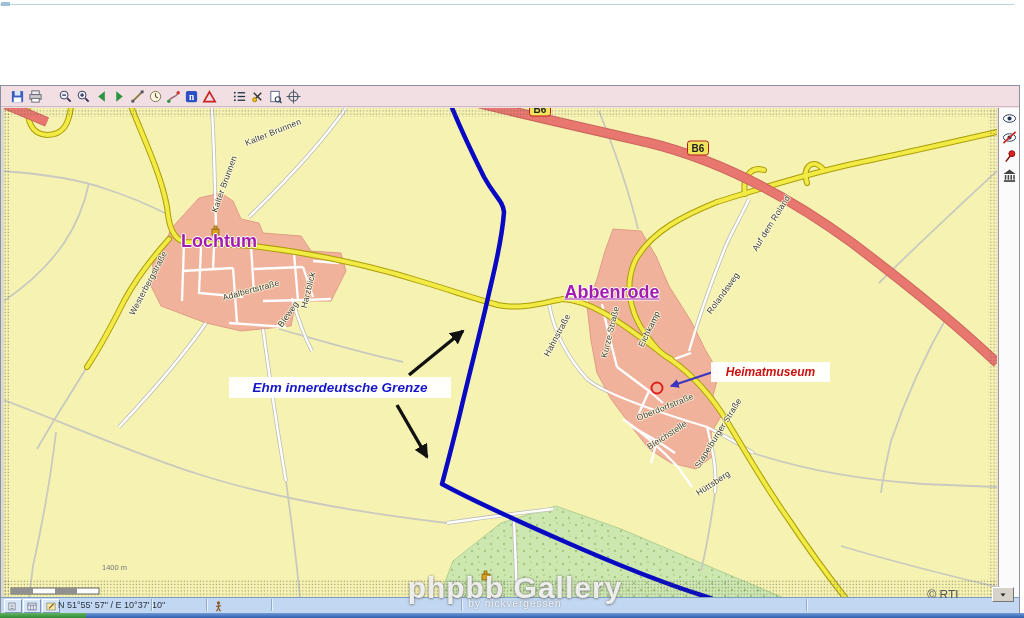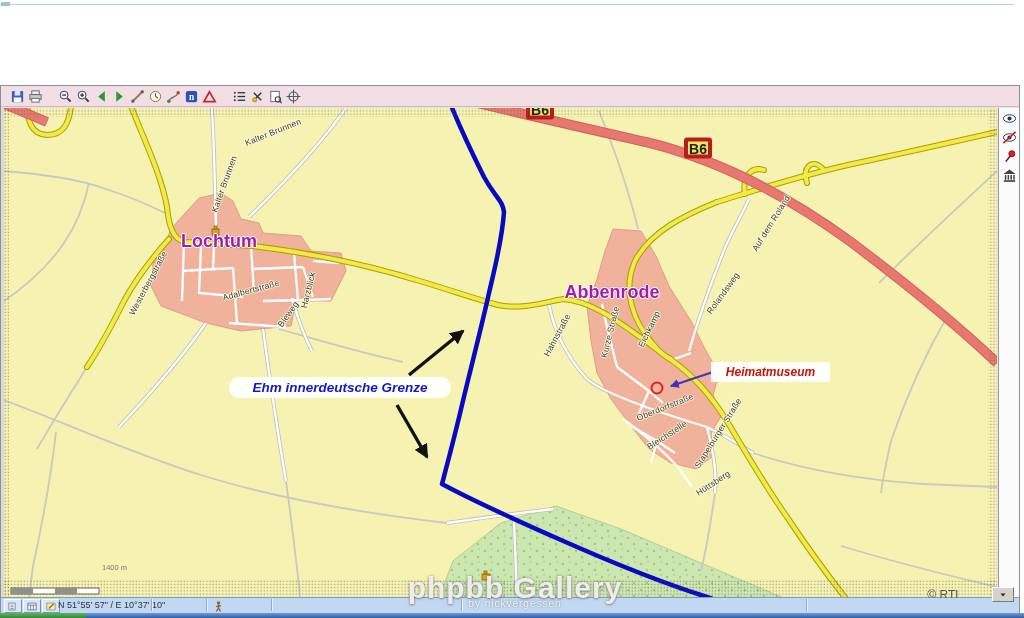--- a/index.html
+++ b/index.html
@@ -19,26 +19,26 @@
 
   
   .maparea{position:absolute;left:0;top:22px;width:996px;height:490px;overflow:hidden;background:#f6f3b2;}
   .maparea svg.mapsvg{position:absolute;left:0;top:0;}
 
   .street{position:absolute;font-size:8.5px;color:#3a3a3a;white-space:nowrap;z-index:3;letter-spacing:.2px;
     text-shadow:1px 0 0 #fdfbe0,-1px 0 0 #fdfbe0,0 1px 0 #fdfbe0,0 -1px 0 #fdfbe0;}
   .town{position:absolute;font-size:18px;font-weight:bold;color:#a21caf;white-space:nowrap;z-index:3;
     transform:translate(-50%,-50%);
     text-shadow:1px 0 0 #fff,-1px 0 0 #fff,0 1px 0 #fff,0 -1px 0 #fff;}
-  .shield{position:absolute;width:20px;height:13px;background:#f0e45c;border:4px solid #b91c1c;border-radius:3px;
-    font-size:14px;font-weight:bold;color:#222;display:flex;align-items:center;justify-content:center;
+  .shield{position:absolute;width:20px;height:13px;background:#f0e45c;border:1px solid #b91c1c;border-radius:3px;
+    font-size:10px;font-weight:bold;color:#222;display:flex;align-items:center;justify-content:center;
     transform:translate(-50%,-50%);z-index:3;}
 
   .band{position:absolute;background:rgba(255,255,255,.95);display:flex;align-items:center;justify-content:center;z-index:4;}
-  .band-grenze{left:228px;top:269px;width:222px;height:21px;border-radius:10px;}
+  .band-grenze{left:228px;top:269px;width:222px;height:21px;}
   .band-grenze span{font-size:13.5px;font-weight:bold;font-style:italic;color:#1515cc;white-space:nowrap;}
   .band-museum{left:710px;top:254px;width:119px;height:20px;}
   .band-museum span{font-size:12px;font-weight:bold;font-style:italic;color:#cc1111;white-space:nowrap;}
 
   .scale-label{position:absolute;left:101px;top:455px;font-size:7.5px;color:#777;z-index:5;}
   .copyright{position:absolute;left:893px;top:480px;width:68px;text-align:right;font-size:12px;color:#555;z-index:5;}
 
   .map-dropdown{position:absolute;left:991px;top:501px;width:20px;height:13px;background:#d6d2ca;
     border:1px solid;border-color:#fff #777 #777 #fff;display:flex;align-items:center;justify-content:center;z-index:7;}
   .map-dropdown svg{width:12px;height:10px;}
@@ -364,21 +364,21 @@
           <div class="street" style="left: 648px; top: 221px; transform: translate(-50%, -50%) rotate(-64deg);">Eichkamp</div>
           <div class="street" style="left: 722px; top: 185px; transform: translate(-50%, -50%) rotate(-54deg);">Rolandsweg</div>
           <div class="street" style="left: 770px; top: 115px; transform: translate(-50%, -50%) rotate(-58deg);">Auf dem Roland</div>
           <div class="street" style="left: 664px; top: 299px; transform: translate(-50%, -50%) rotate(-22deg);">Oberdorfstraße</div>
           <div class="street" style="left: 717px; top: 325px; transform: translate(-50%, -50%) rotate(-58deg);">Stapelburger Straße</div>
           <div class="street" style="left: 666px; top: 327px; transform: translate(-50%, -50%) rotate(-33deg);">Bleichstelle</div>
           <div class="street" style="left: 712px; top: 375px; transform: translate(-50%, -50%) rotate(-33deg);">Hüttsberg</div>
         </div>
       <div>
           <div class="town" style="left: 218px; top: 133px;">Lochtum</div>
-          <div class="town" style="left: 611px; top: 184px;">Abbenrode</div>
+          <div class="town" style="left: 611px; top: 184px; text-decoration: underline;">Abbenrode</div>
         </div>
       <div>
           <div class="shield" style="left: 539px; top: 1px;">B6</div>
           <div class="shield" style="left: 697px; top: 40px;">B6</div>
         </div>
 
       <div class="band band-grenze">
         <span>Ehm innerdeutsche Grenze</span>
       </div>
       <div class="band band-museum">

